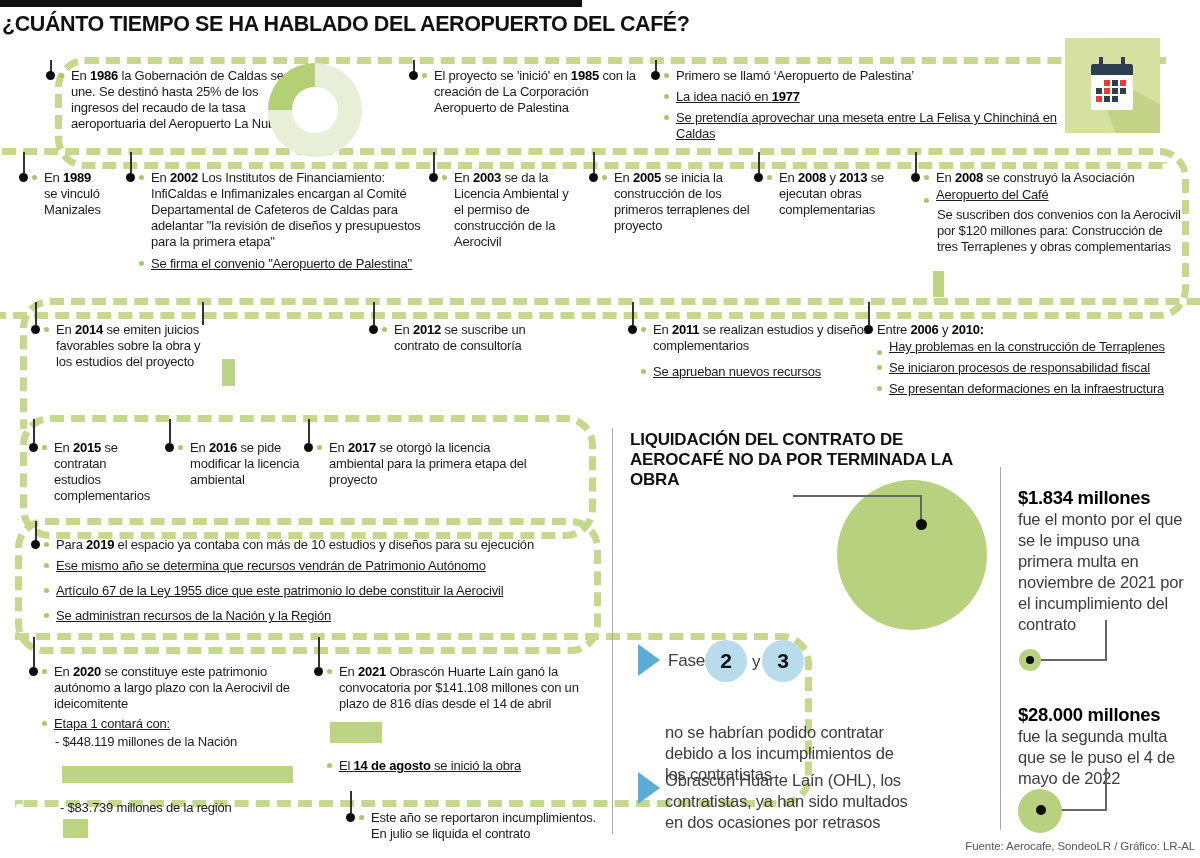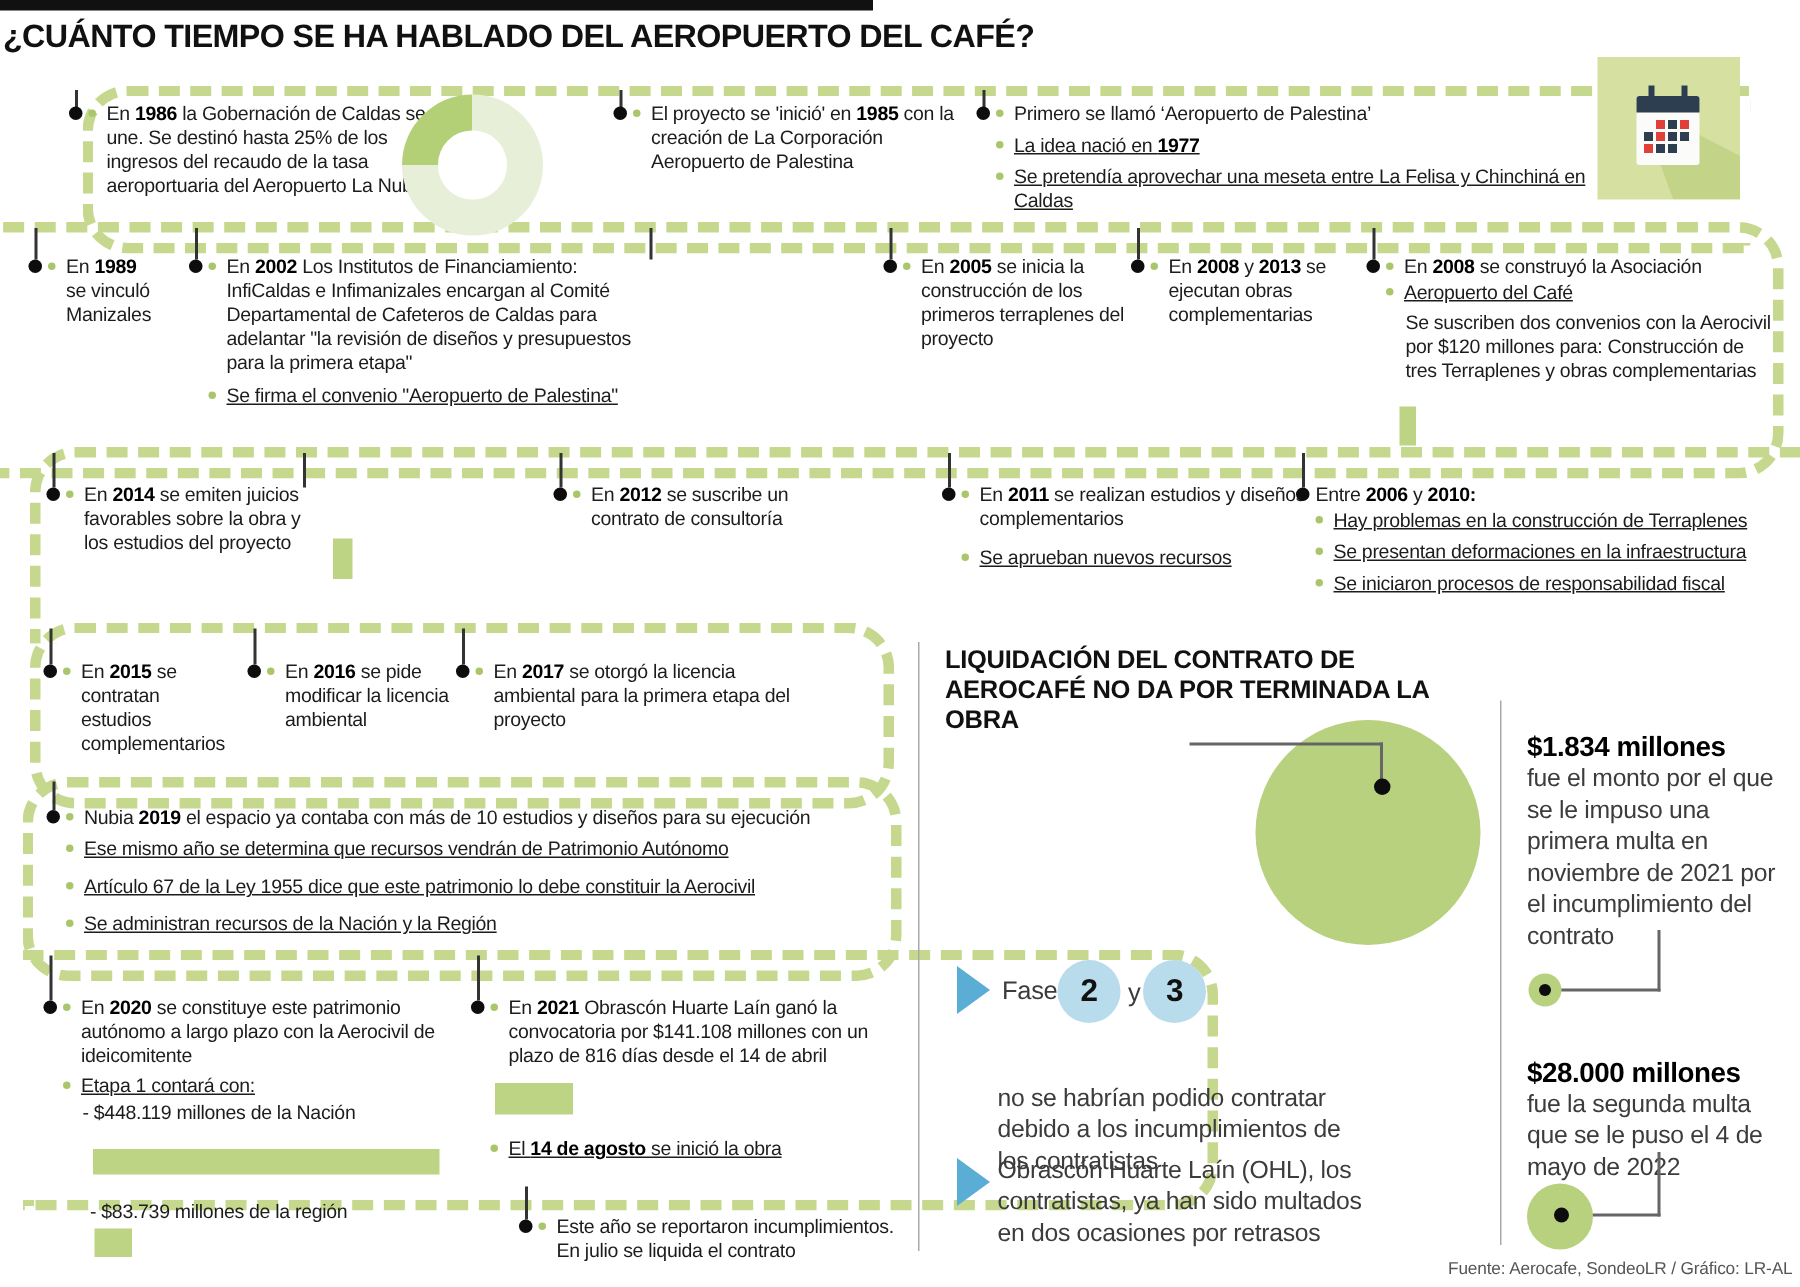--- a/index.html
+++ b/index.html
@@ -17,21 +17,21 @@
   .b5{left:15px;top:518px;width:572px;height:122px;border-radius:30px;}
   .b6{left:15px;top:633px;width:790px;height:160px;border-left:none;border-radius:0 30px 30px 0;}
   .bandmask{position:absolute;left:10px;top:784px;width:320px;height:14px;background:#fff;}
   
   .stem{position:absolute;width:1.5px;background:#333;}
   .ti{position:absolute;font-size:13px;line-height:1.24;}
   .row{display:flex;align-items:flex-start;margin:0;}
   .bdot{width:9px;height:9px;border-radius:50%;background:#0d0d0d;flex:none;margin:3px 4px 0 0;}
   .gdot{width:5px;height:5px;border-radius:50%;background:#a9c76a;flex:none;margin:5px 7px 0 0;}
   .sub{padding-left:13px;margin-top:5px;text-decoration:underline;}
-  .tight{margin-top:1px;}
+  .tight{margin-top:1px;align-items:flex-end;}
   .plain{padding-left:26px;margin-top:4px;}
   .tx b{font-weight:700;color:#000;}
   .gbar{position:absolute;background:#bcd483;}
   
   .donut{position:absolute;left:268px;top:63px;width:94px;height:94px;border-radius:50%;
          background:conic-gradient(from 270deg,#b4d077 0 25%,#e7efd8 0);}
   .donut::after{content:'';position:absolute;inset:26%;background:#fff;border-radius:50%;}
   
   .cal{position:absolute;left:1065px;top:38px;width:95px;height:95px;background:#d6e0a0;}
   .cal-shadow{position:absolute;left:28%;top:32%;width:72%;height:68%;background:#c3d489;
@@ -161,20 +161,27 @@
     <p class="row">
         <span class="bdot"></span>
         <span class="gdot"></span>
         <span class="tx"><span>En </span><b>2002</b><span> Los Institutos de Financiamiento: InfiCaldas e Infimanizales encargan al Comité Departamental de Cafeteros de Caldas para adelantar "la revisión de diseños y presupuestos para la primera etapa"</span></span>
       </p>
     <p class="row sub">
         <span class="gdot"></span>
         <span class="tx"><span>Se firma el convenio "Aeropuerto de Palestina"</span></span>
       </p>
   </div>
+  <div class="ti" style="left:429px;top:170px;width:150px">
+    <p class="row">
+        <span class="bdot"></span>
+        <span class="gdot"></span>
+        <span class="tx"><span>En </span><b>2003</b><span> se da la Licencia Ambiental y el permiso de construcción de la Aerocivil</span></span>
+      </p>
+  </div>
   <div class="ti" style="left:589px;top:170px;width:165px">
     <p class="row">
         <span class="bdot"></span>
         <span class="gdot"></span>
         <span class="tx"><span>En </span><b>2005</b><span> se inicia la construcción de los primeros terraplenes del proyecto</span></span>
       </p>
   </div>
   <div class="ti" style="left:754px;top:170px;width:160px">
     <p class="row">
         <span class="bdot"></span>
@@ -228,26 +235,26 @@
     <p class="row">
         <span class="bdot"></span>
         <span class="tx"><span>Entre </span><b>2006</b><span> y </span><b>2010:</b></span>
       </p>
     <p class="row sub tight">
         <span class="gdot"></span>
         <span class="tx"><span>Hay problemas en la construcción de Terraplenes</span></span>
       </p>
     <p class="row sub">
         <span class="gdot"></span>
+        <span class="tx"><span>Se iniciaron procesos de responsabilidad fiscal</span></span>
+      </p>
+    <p class="row sub">
+        <span class="gdot"></span>
         <span class="tx"><span>Se presentan deformaciones en la infraestructura</span></span>
       </p>
-    <p class="row sub">
-        <span class="gdot"></span>
-        <span class="tx"><span>Se iniciaron procesos de responsabilidad fiscal</span></span>
-      </p>
   </div>
 
   <div class="ti" style="left:29px;top:440px;width:125px">
     <p class="row">
         <span class="bdot"></span>
         <span class="gdot"></span>
         <span class="tx"><span>En </span><b>2015</b><span> se contratan estudios complementarios</span></span>
       </p>
   </div>
   <div class="ti" style="left:165px;top:440px;width:135px">
@@ -262,21 +269,21 @@
         <span class="bdot"></span>
         <span class="gdot"></span>
         <span class="tx"><span>En </span><b>2017</b><span> se otorgó la licencia ambiental para la primera etapa del proyecto</span></span>
       </p>
   </div>
 
   <div class="ti" style="left:31px;top:537px;width:560px">
     <p class="row">
         <span class="bdot"></span>
         <span class="gdot"></span>
-        <span class="tx"><span>Nubia </span><b>2019</b><span> el espacio ya contaba con más de 10 estudios y diseños para su ejecución</span></span>
+        <span class="tx"><span>Para </span><b>2019</b><span> el espacio ya contaba con más de 10 estudios y diseños para su ejecución</span></span>
       </p>
     <p class="row sub" style="margin-top:5px">
         <span class="gdot"></span>
         <span class="tx"><span>Ese mismo año se determina que recursos vendrán de Patrimonio Autónomo</span></span>
       </p>
     <p class="row sub" style="margin-top:9px">
         <span class="gdot"></span>
         <span class="tx"><span>Artículo 67 de la Ley 1955 dice que este patrimonio lo debe constituir la Aerocivil</span></span>
       </p>
     <p class="row sub" style="margin-top:9px">

